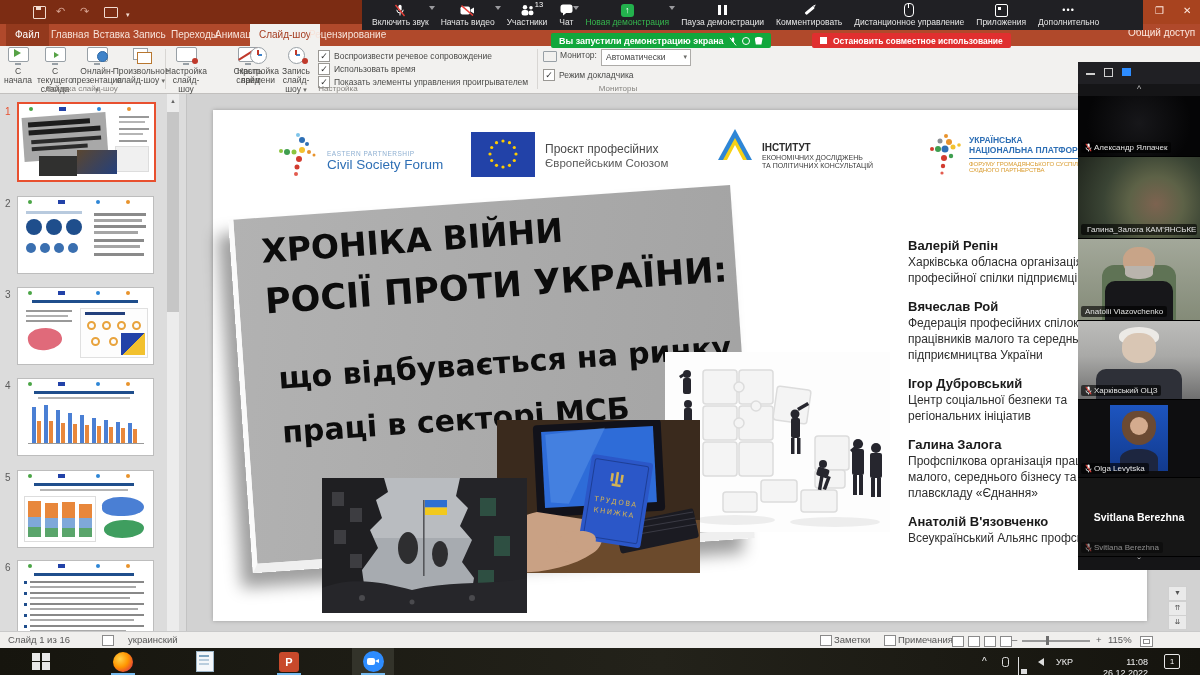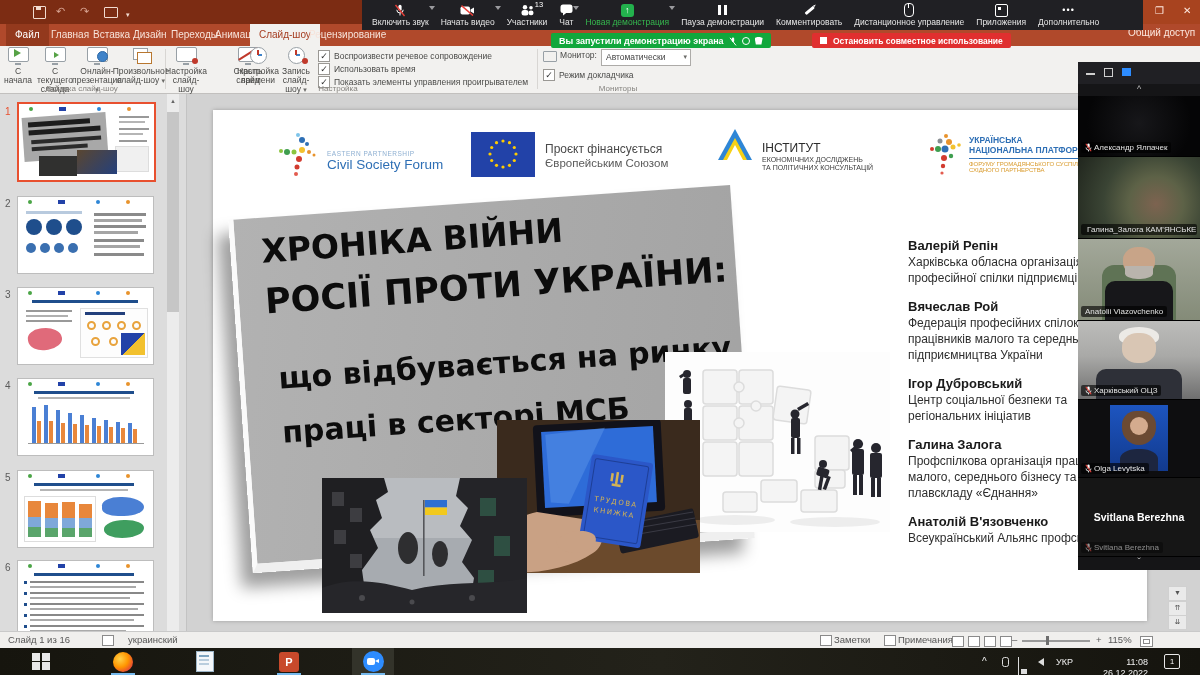--- a/index.html
+++ b/index.html
@@ -157,21 +157,21 @@
     <div id="titlebar-right">
       <span class="winbtn" style="left:12px;">❐</span>
       <span class="winbtn" style="left:40px;">✕</span>
     </div>
   </div>
 
   <div id="tabsrow">
     <span class="tab file" style="left:6px;">Файл</span>
     <span class="tab" style="left:42px;">Главная</span>
     <span class="tab" style="left:84px;">Вставка</span>
-    <span class="tab" style="left:124px;">Дизайн</span>
+    <span class="tab" style="left:124px;">Запись</span>
     <span class="tab" style="left:162px;">Переходы</span>
     <span class="tab" style="left:206px;">Анимация</span>
     <span class="tab active" style="left:250px;">Слайд-шоу</span>
     <span class="tab" style="left:300px;">Рецензирование</span>
   </div>
   <span id="share-label">Общий доступ</span>
 
   <div id="ribbon">
 
     <div class="rbtn" style="left:2px;width:32px;">
@@ -567,31 +567,31 @@
             <circle cx="20.7" cy="28.5" r="1.6"></circle>
             <circle cx="19" cy="22" r="1.6"></circle>
             <circle cx="20.7" cy="15.5" r="1.6"></circle>
             <circle cx="25.5" cy="10.7" r="1.6"></circle>
             <circle cx="32" cy="9" r="1.6"></circle>
             <circle cx="38.5" cy="10.7" r="1.6"></circle>
             <circle cx="43.3" cy="15.5" r="1.6"></circle>
           </g>
       </svg>
       <div class="logo-txt" style="left:332px;top:33px;">
-        <div style="font-size:12px;color:#4a4a4a;">Проєкт фінансується</div>
+        <div style="font-size:12px;color:#4a4a4a;">Проєкт професійних</div>
         <div style="font-size:11.5px;color:#5a5a5a;">Європейським Союзом</div>
       </div>
 
       <svg class="photo" style="left:503px;top:17px;" width="38" height="36" viewBox="0 0 38 36">
         <polygon points="19,2 36,33 2,33" fill="#2e86d6"></polygon>
         <polygon points="19,11 31,33 7,33" fill="#f7d117"></polygon>
         <polygon points="19,18 27,33 11,33" fill="#fff"></polygon>
       </svg>
       <div class="logo-txt" style="left:549px;top:32px;">
-        <div style="font-size:12px;font-weight:normal;color:#2b2b2b;">ІНСТИТУТ</div>
+        <div style="font-size:10px;font-weight:bold;color:#2b2b2b;">ІНСТИТУТ</div>
         <div style="font-size:7px;color:#3a3a3a;">ЕКОНОМІЧНИХ ДОСЛІДЖЕНЬ</div>
         <div style="font-size:7px;color:#3a3a3a;">ТА ПОЛІТИЧНИХ КОНСУЛЬТАЦІЙ</div>
       </div>
 
       <svg class="photo" style="left:714px;top:22px;" width="36" height="44" viewBox="0 0 36 44">
         <circle cx="19" cy="4" r="2" fill="#e8932c"></circle>
           <circle cx="13" cy="9" r="2.5" fill="#8a8f94"></circle>
           <circle cx="22" cy="10" r="3" fill="#e8932c"></circle>
         <circle cx="5" cy="17" r="2" fill="#d23b2f"></circle>
           <circle cx="11" cy="17" r="3" fill="#3f9e4f"></circle>

